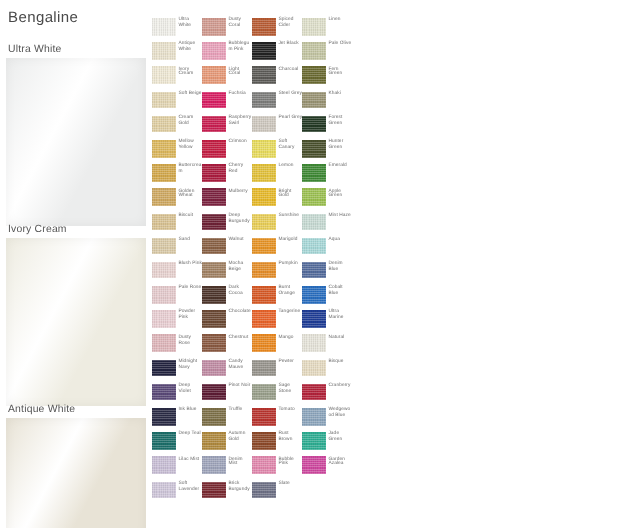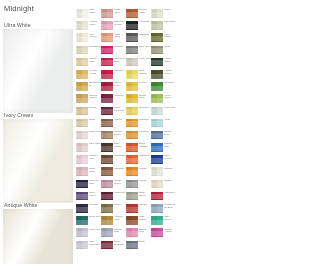--- a/index.html
+++ b/index.html
@@ -61,21 +61,21 @@
     word-break:break-word;
     letter-spacing:.05px;
   }
 </style>
 </head>
 <body>
 
 <div id="page">
 
   <div class="left-panel">
-    <div class="brand-title">Midnight</div>
+    <div class="brand-title">Bengaline</div>
     <div id="fabric-list">
         <div class="fabric-block" style="top: 22px; height: 92px;">
           <div class="fabric-label">Ultra White</div>
           <div class="fabric-swatch" style="height: 84px; background: linear-gradient(118deg, rgb(236, 237, 237) 0%, rgb(255, 255, 255) 38%, rgb(236, 237, 237) 62%, rgb(236, 237, 237) 100%); box-shadow: rgba(0, 0, 0, 0.05) 0px 0px 6px inset;"></div>
         </div>
         <div class="fabric-block" style="top: 112px; height: 92px;">
           <div class="fabric-label">Ivory Cream</div>
           <div class="fabric-swatch" style="height: 84px; background: linear-gradient(118deg, rgb(238, 236, 225) 0%, rgb(255, 255, 255) 38%, rgb(238, 236, 225) 62%, rgb(238, 236, 225) 100%); box-shadow: rgba(0, 0, 0, 0.05) 0px 0px 6px inset;"></div>
         </div>
         <div class="fabric-block" style="top: 202px; height: 68px;">

